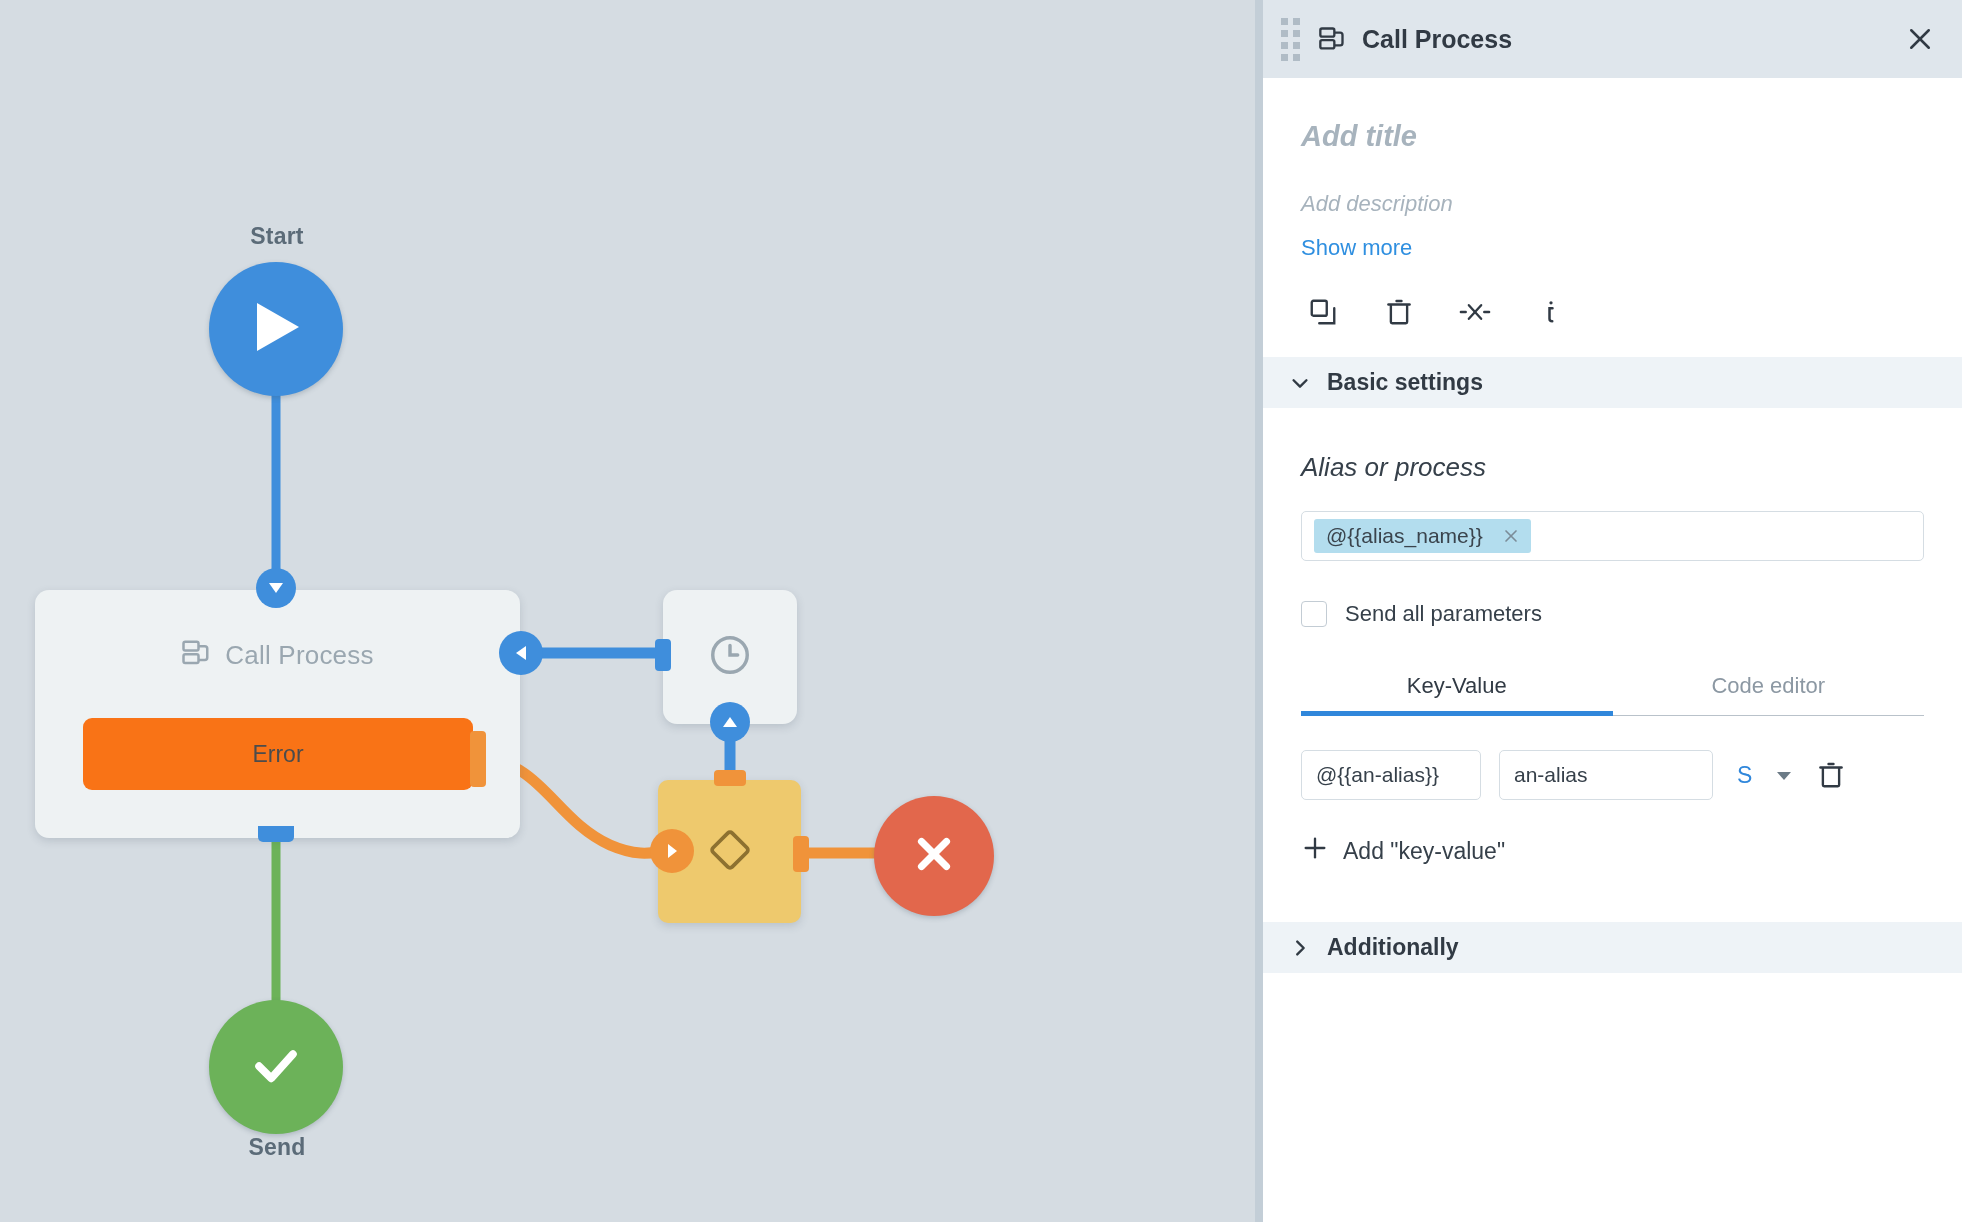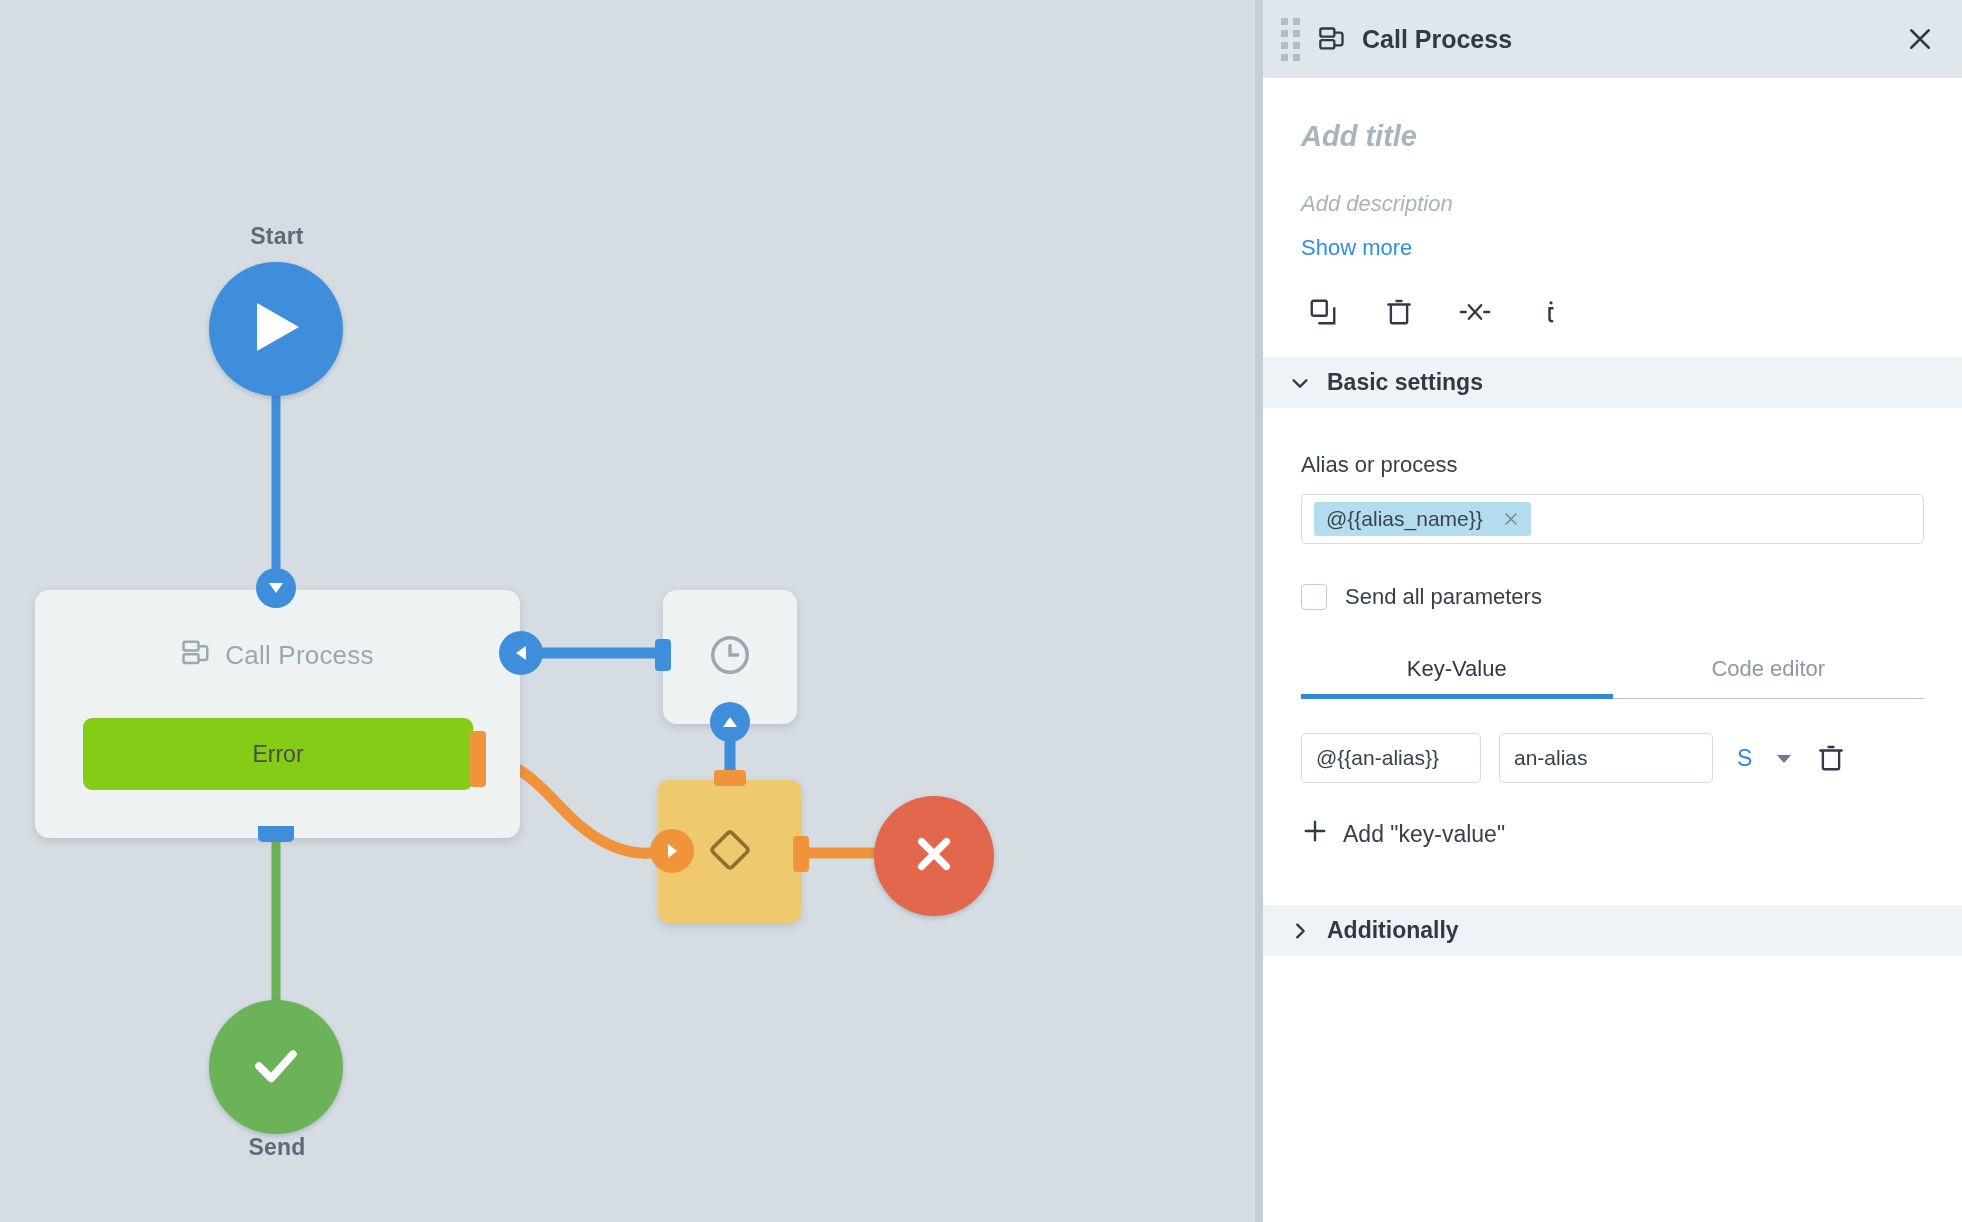--- a/index.html
+++ b/index.html
@@ -95,21 +95,21 @@
   }
   #call-process-title {
     font-size: 26px;
     color: #9aa7b0;
     letter-spacing: 0.2px;
   }
   #error-block {
     position: absolute;
     left: 48px; top: 128px;
     width: 390px; height: 72px;
-    background: #84cc16;
+    background: #f97316;
     border-radius: 9px;
     display: flex;
     align-items: center;
     justify-content: center;
     font-size: 23px;
     color: #4c4c4c;
   }
 
   
   #timer-card {
@@ -283,23 +283,24 @@
     align-items: center;
     justify-content: center;
     margin-right: 14px;
   }
 
   .section-content {
     padding: 44px 38px 26px 38px;
   }
 
   .field-label {
-    font-size: 22px;
+    font-size: 26px;
     color: #36404a;
-    margin-bottom: 16px;
+    margin-bottom: 28px;
+    font-style: italic;
   }
 
   .tag-input {
     border: 1px solid #d5dde3;
     border-radius: 5px;
     height: 50px;
     display: flex;
     align-items: center;
     padding: 0 12px;
     box-sizing: border-box;

